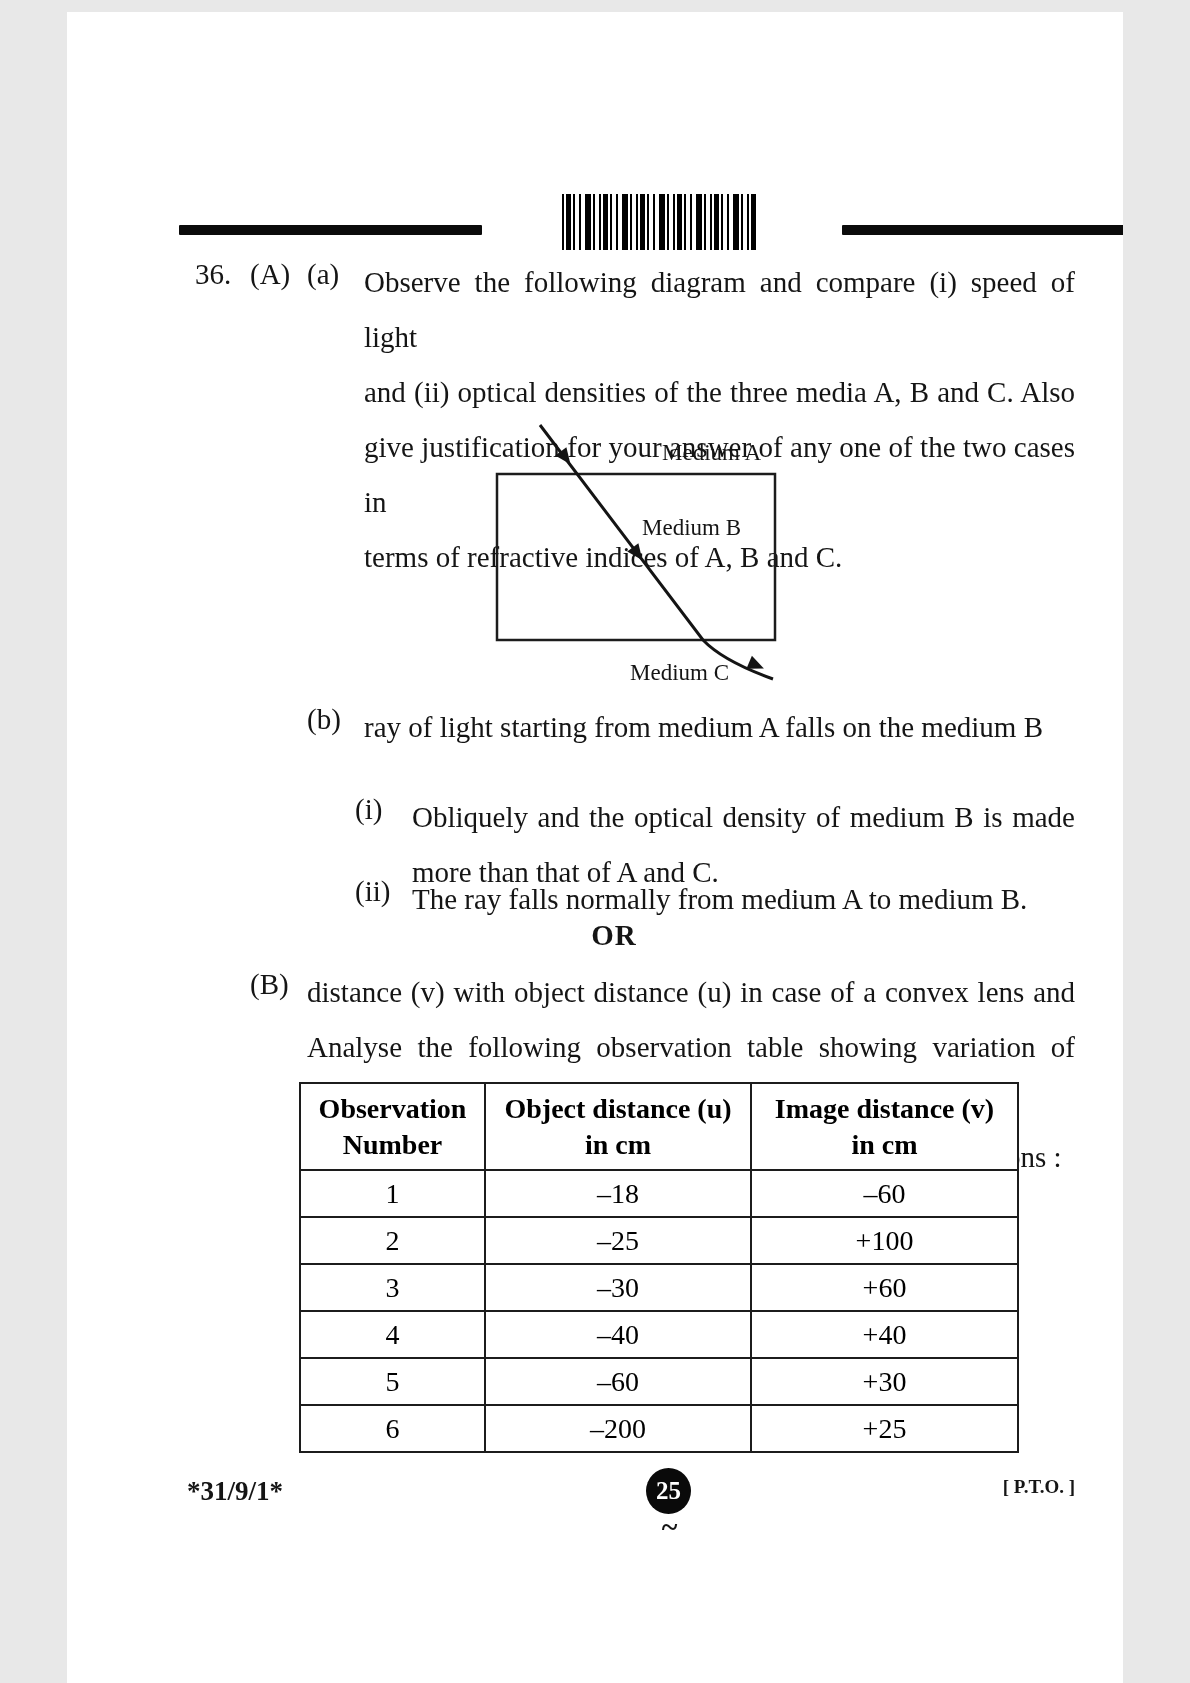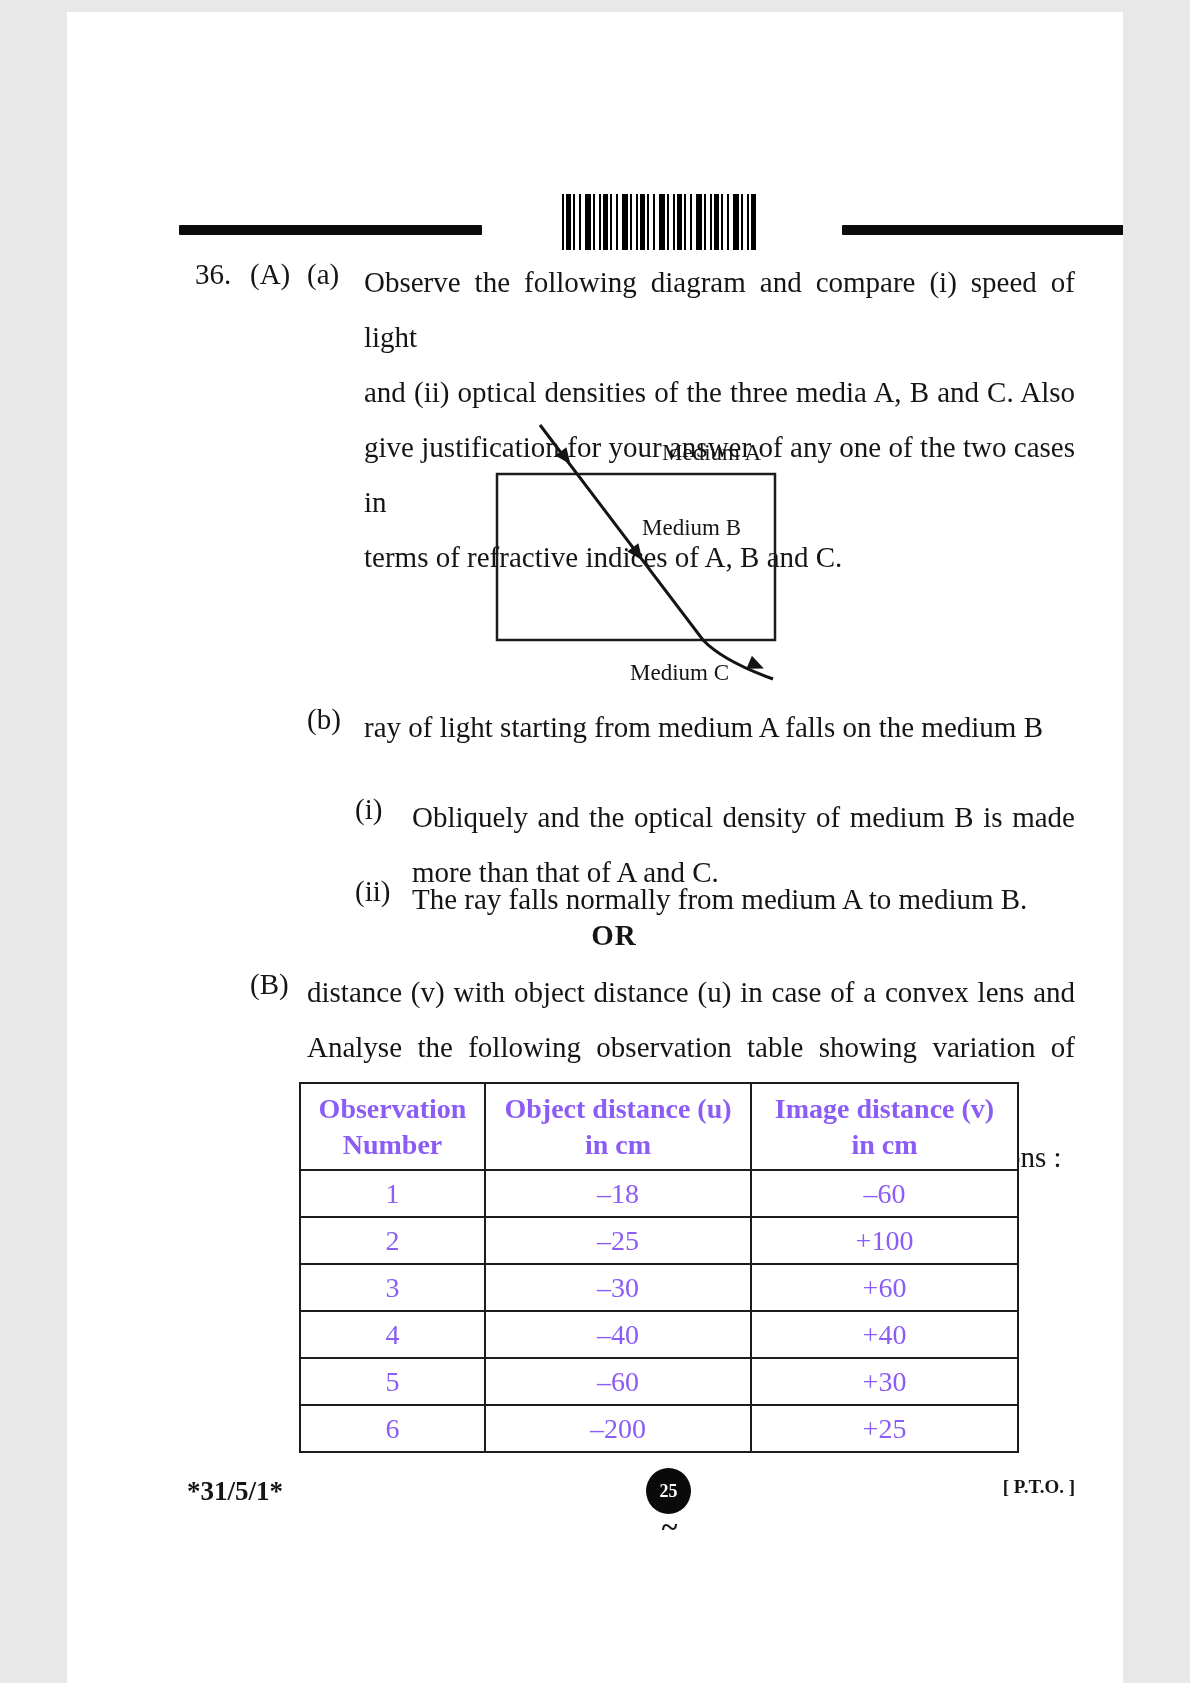--- a/index.html
+++ b/index.html
@@ -34,32 +34,32 @@
 
   
   table.obs {
     position:absolute; left:232px; top:1070px;
     border-collapse:collapse; table-layout:fixed; width:718px;
     background:#fff;
   }
   table.obs th, table.obs td {
     border:2.5px solid #1c1c1c;
     text-align:center; vertical-align:middle;
-    font-size:28px; color:#8b5cf6;
+    font-size:28px; color:#000000;
   }
   table.obs th { height:81px; font-weight:bold; line-height:36px; padding:2px 0; }
   table.obs td { height:43px; font-weight:normal; }
 
   
   .footer-code { position:absolute; font-size:27px; font-weight:bold; }
   .page-badge {
     position:absolute; left:579px; top:1456px;
     width:45px; height:46px; border-radius:50%;
     background:#0a0a0a; color:#ffffff;
-    font-size:18px; font-weight:bold;
+    font-size:25px; font-weight:bold;
     display:flex; align-items:center; justify-content:center;font-family:Liberation Serif, serif;
   }
   .pto { position:absolute; font-size:19px; font-weight:bold; text-align:right; }
   .tilde { position:absolute; left:580px; top:1498px; width:45px; text-align:center;
            font-size:30px; font-weight:bold; }
 </style>
 </head>
 <body>
 
 <div class="page">
@@ -163,20 +163,20 @@
         <td>+30</td>
       </tr>
       <tr>
         <td>6</td>
         <td>–200</td>
         <td>+25</td>
       </tr>
     </tbody>
   </table>
 
-  <div class="footer-code" style="left:120px; top:1464px;">*31/5/1*</div>
+  <div class="footer-code" style="left:120px; top:1464px;">*31/9/1*</div>
   <div class="page-badge">
     <span>25</span>
   </div>
   <div class="pto" style="left:758px; top:1464px; width:250px;">[ P.T.O. ]</div>
   <div class="tilde">~</div>
 
 </div>
 
 </body></html>

